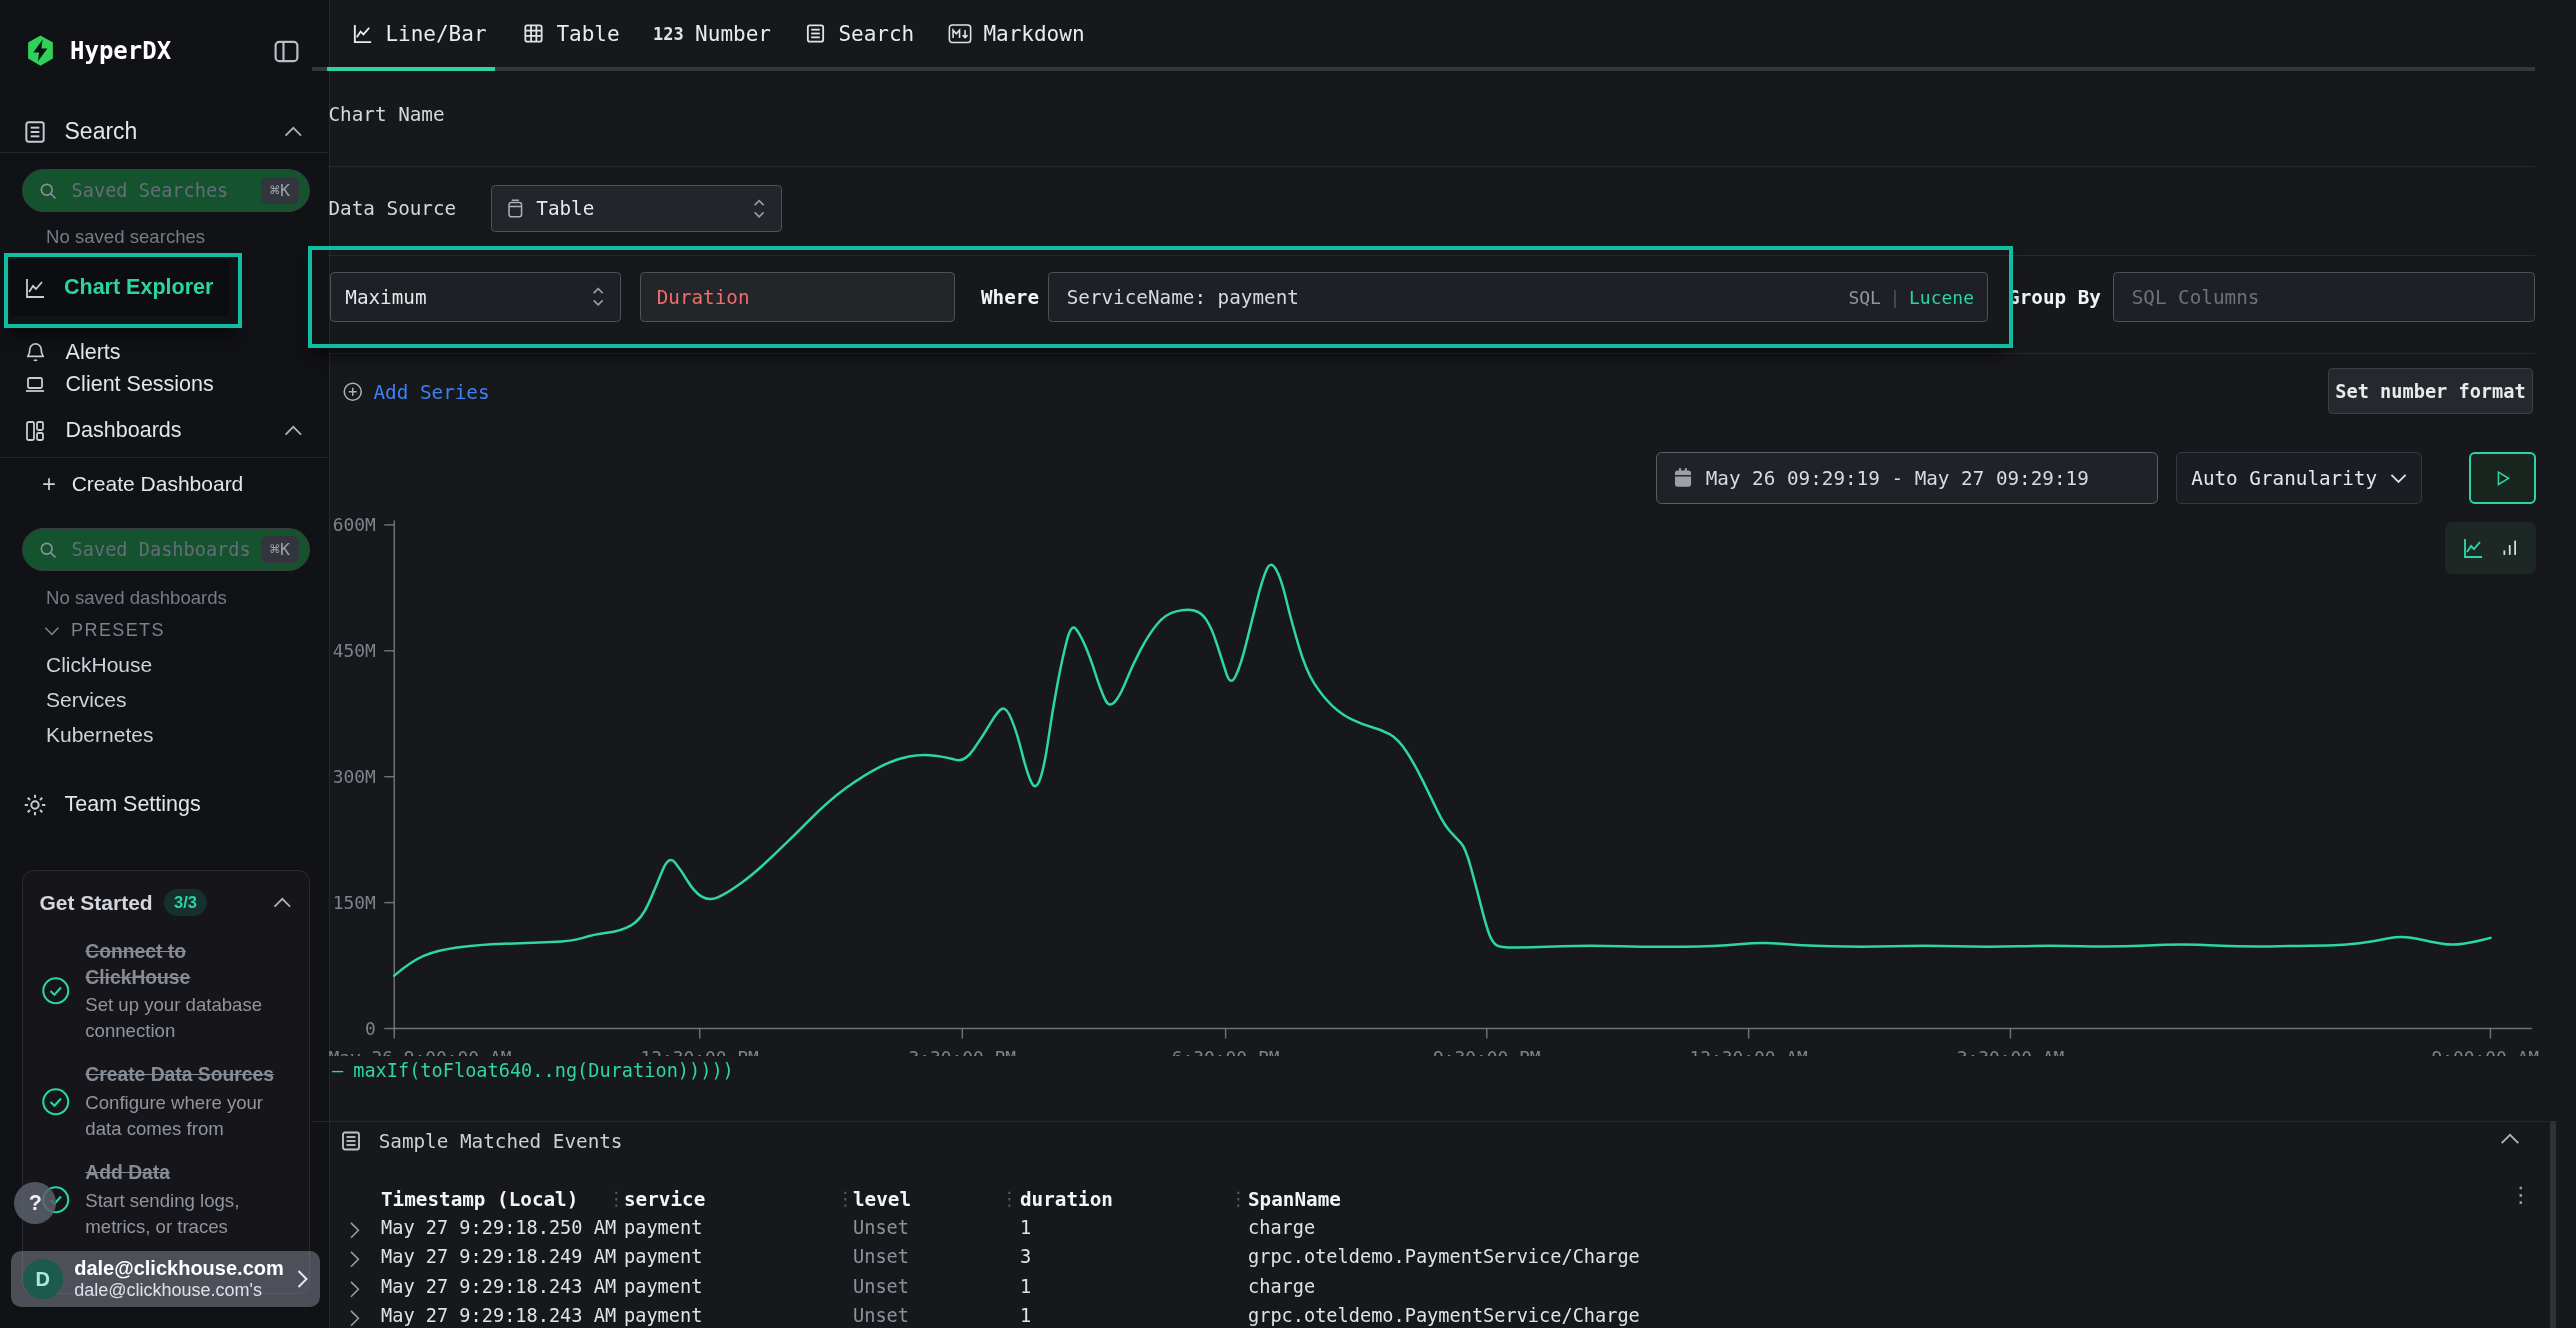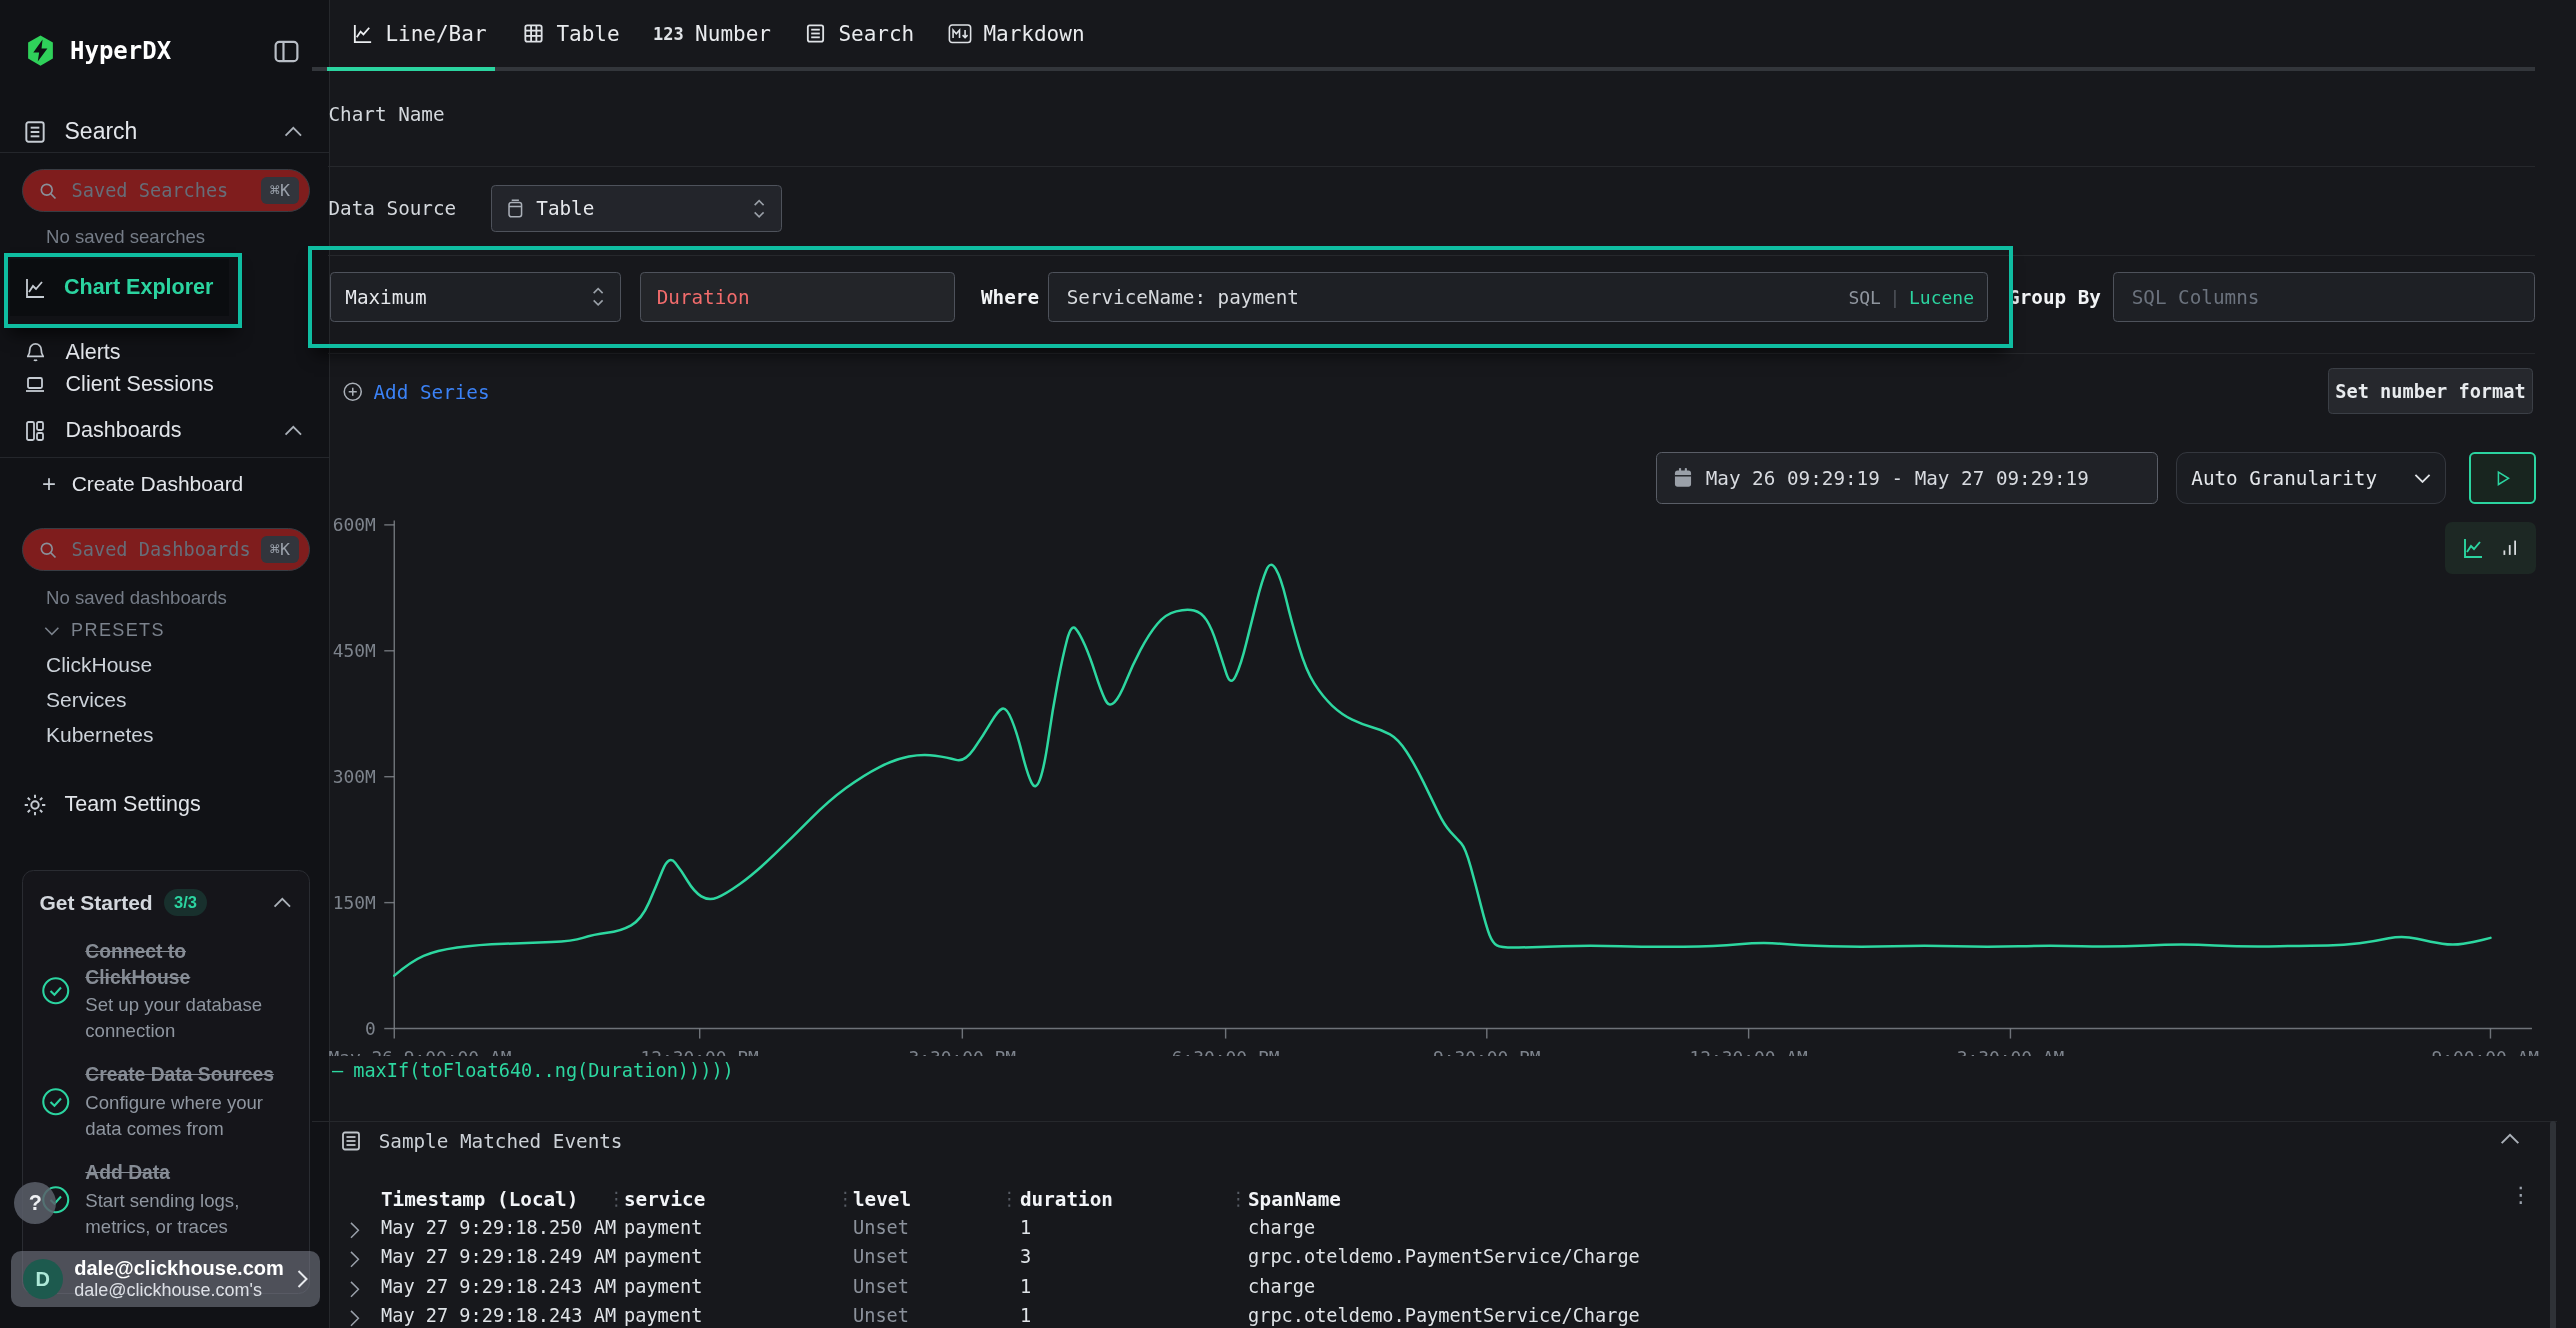--- a/index.html
+++ b/index.html
@@ -9,21 +9,21 @@
   .mono{font-family:"DejaVu Sans Mono",monospace;}
   .flexc{display:flex;align-items:center;}
 
   
   #sidebar{position:absolute;left:0;top:0;width:329px;height:1328px;background:#111216;border-right:1.4px solid #26282c;}
   .sdivider{position:absolute;left:0;width:329px;height:1.4px;background:#24262b;}
   .navlabel{font-size:21.5px;color:#e2e5ea;}
   .navitem{position:absolute;left:0;width:329px;height:37px;display:flex;align-items:center;cursor:pointer;}
   .icon{display:inline-flex;align-items:center;justify-content:center;}
   .icon svg{display:block;}
-  .pill{position:absolute;left:21.5px;width:288px;height:43px;border-radius:22px;background:#7f1d1d;border:1.4px solid #383c43;display:flex;align-items:center;padding:0 10px 0 15.7px;box-sizing:border-box;}
+  .pill{position:absolute;left:21.5px;width:288px;height:43px;border-radius:22px;background:#14532d;border:1.4px solid #383c43;display:flex;align-items:center;padding:0 10px 0 15.7px;box-sizing:border-box;}
   .pill input{flex:1;background:transparent;border:none;outline:none;color:#a7adb7;font-family:"DejaVu Sans Mono",monospace;font-size:18.6px;margin-left:11.4px;min-width:0;}
   .pill input::placeholder{color:#666d78;}
   .kbd{background:#32353c;color:#9aa1ab;border-radius:5.7px;font-size:16.5px;padding:3.6px 8.6px;font-family:"DejaVu Sans Mono",monospace;}
   .hint{position:absolute;left:46px;font-size:18.6px;color:#757c87;}
   .preset{position:absolute;left:46px;font-size:21px;color:#ccd2d9;cursor:pointer;}
   .annot{position:absolute;border:4.3px solid #0fbda1;box-shadow:0 11.4px 15.7px -5.7px rgba(0,0,0,.65);pointer-events:none;z-index:40;}
 
   
   #gscard{position:absolute;left:21.5px;top:870px;width:288px;height:424px;background:#15151a;border:1.4px solid #2a2c32;border-radius:11.4px;box-sizing:border-box;padding:17px 17px 0 17px;overflow:hidden;}
   .gstitle{font-size:21px;font-weight:bold;color:#d3d7dd;}
@@ -391,21 +391,21 @@
         <svg width="20" height="21.5" viewBox="0 0 22 24" fill="none">
             <rect x="2" y="4" width="18" height="18" rx="3" fill="#9aa0a8"></rect>
             <rect x="2" y="9" width="18" height="1.6" fill="#202227"></rect>
             <rect x="6.5" y="1" width="2.4" height="5" rx="1" fill="#9aa0a8"></rect>
             <rect x="13" y="1" width="2.4" height="5" rx="1" fill="#9aa0a8"></rect>
           </svg>
       </span>
       <span class="mono" style="font-size:19.3px;color:#d8dbe0;white-space:nowrap;">May 26 09:29:19 - May 27 09:29:19</span>
     </div>
 
-    <div class="select abs" style="left:1864px;top:452px;width:270px;height:52px;background:#1b1d22;border-color:#34373e;border-radius:11px;">
+    <div class="select abs" style="left:1864px;top:452px;width:246px;height:52px;background:#1b1d22;border-color:#34373e;border-radius:5px;">
       <span class="seltext" style="color:#e4e7eb;">Auto Granularity</span>
       <span class="icon">
         <svg width="17" height="10.7" viewBox="0 0 24 14" fill="none" stroke="#dfe2e6" stroke-width="2.6">
             <polyline points="2,2 12,12 22,2"></polyline>
           </svg>
       </span>
     </div>
 
     <div class="abs flexc" style="left:2157px;top:452px;width:67px;height:52px;border:2.1px solid #2bd4a0;border-radius:5.7px;background:#18251f;justify-content:center;box-sizing:border-box;cursor:pointer;">
       <span class="icon">

